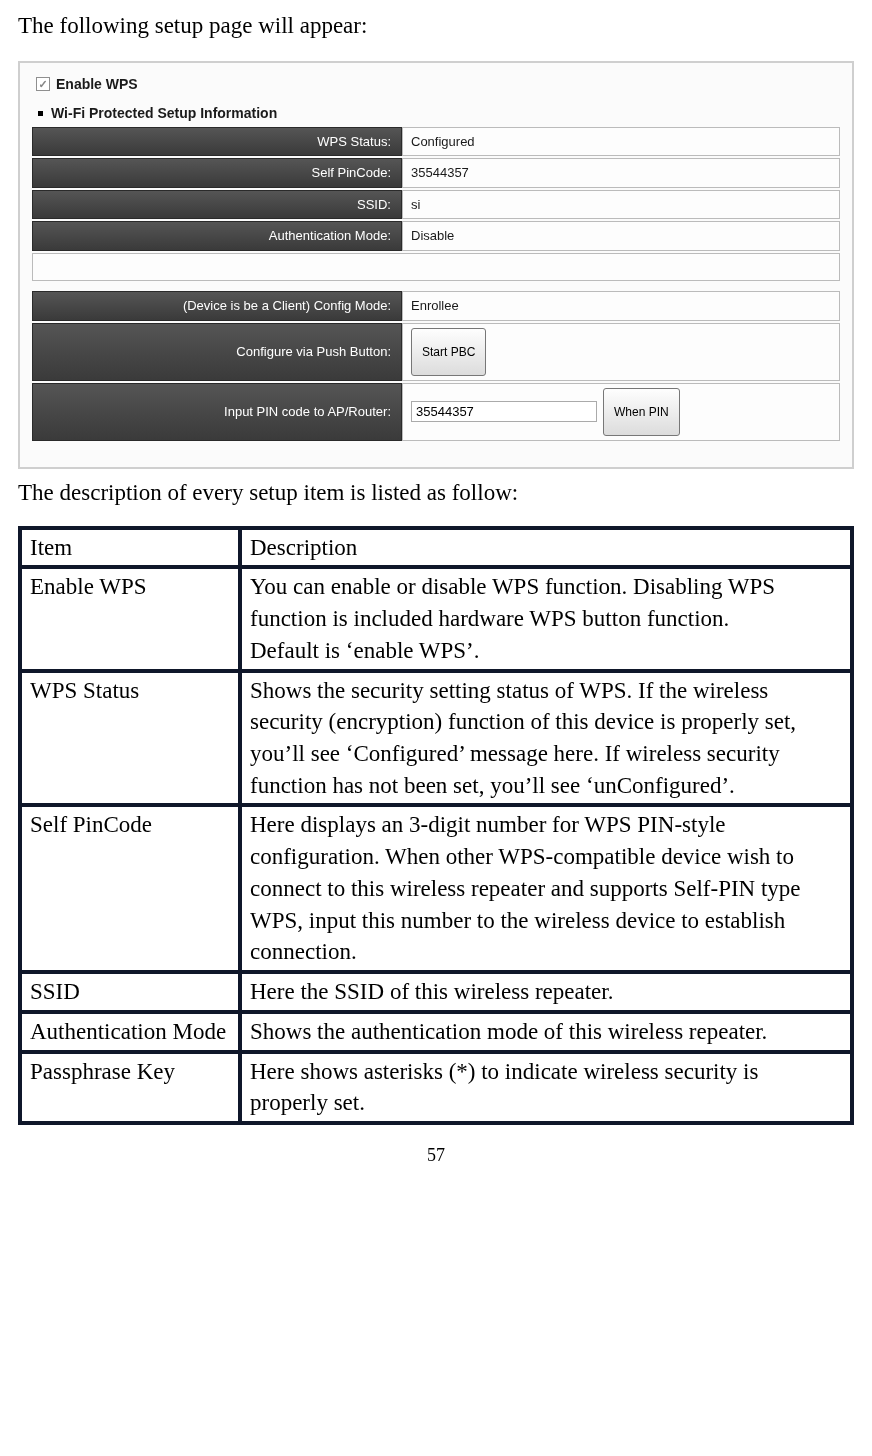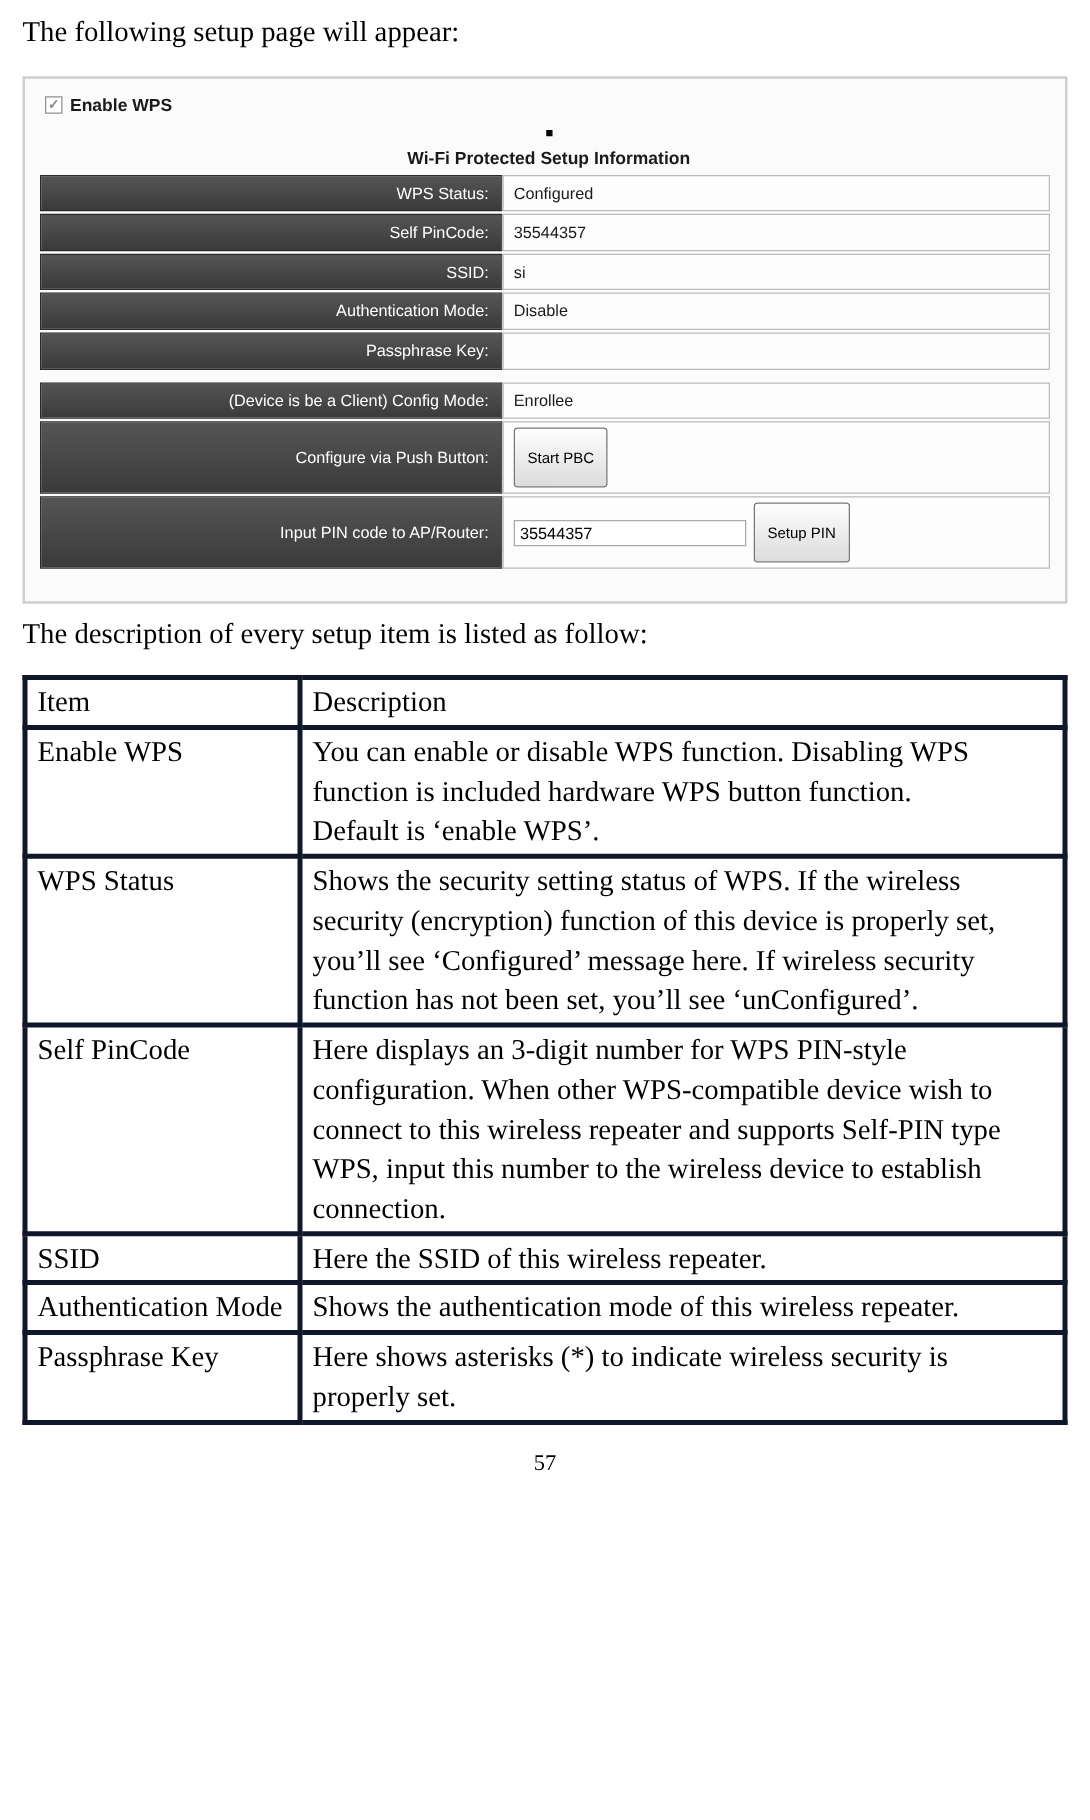--- a/index.html
+++ b/index.html
@@ -21,21 +21,21 @@
       font-size: 14px;
       color: #1a1a1a;
       filter: grayscale(100%);
     }
     .chk-line { display: flex; align-items: center; gap: 6px; margin: 2px 0 10px 4px; font-weight: bold; }
     .chk {
       width: 14px; height: 14px; border: 1px solid #4a6; background: #fff;
       display: inline-flex; align-items: center; justify-content: center;
       font-size: 11px; color: #2a5; line-height: 1;
     }
-    .bullet-header { display: flex; align-items: center; gap: 8px; margin: 4px 0 4px 6px; font-weight: bold; flex-direction: column; }
+    .bullet-header { display: flex; align-items: center; gap: 8px; margin: 4px 0 4px 6px; font-weight: bold; }
     .sq { width:5px; height:5px; background:#000; display:inline-block; }
     .form-grid { display: flex; flex-direction: column; gap: 2px; margin: 4px 0 10px 0; }
     .form-row { display: flex; align-items: stretch; min-height: 28px; }
     .form-label {
       color: #fff;
       background: linear-gradient(#555,#3a3a3a);
       border: 1px solid #2a2a2a;
       text-align: right;
       padding: 5px 10px;
       font-size: 13px;
@@ -108,42 +108,41 @@
     </div>
     <div class="form-row">
       <div class="form-label">SSID:</div>
       <div class="form-val">si</div>
     </div>
     <div class="form-row">
       <div class="form-label">Authentication Mode:</div>
       <div class="form-val">Disable</div>
     </div>
     <div class="form-row">
-      <div class="form-label">Passphrase Key:</div>
       <div class="form-val"></div>
     </div>
   </div>
 
 
   <div class="form-grid">
     <div class="form-row">
       <div class="form-label">(Device is be a Client)  Config Mode:</div>
       <div class="form-val">Enrollee</div>
     </div>
     <div class="form-row">
       <div class="form-label">Configure via Push Button:</div>
       <div class="form-val">
         <button class="btn">Start PBC</button>
       </div>
     </div>
     <div class="form-row">
       <div class="form-label">Input PIN code to AP/Router:</div>
       <div class="form-val">
         <input type="text" value="35544357" style="">
-        <button class="btn">Setup PIN</button>
+        <button class="btn">When PIN</button>
       </div>
     </div>
   </div>
 
 </div>
 
 <p class="desc-follow">The description of every setup item is listed as follow:</p>
 
 <table class="desc">
   <tbody>

